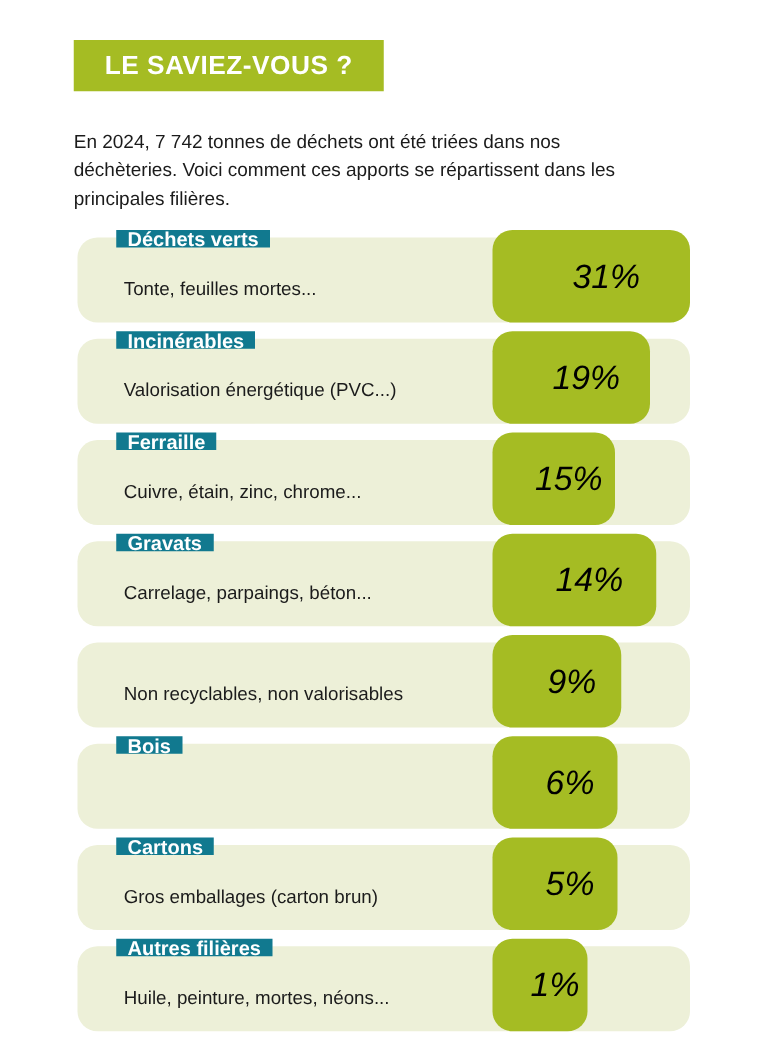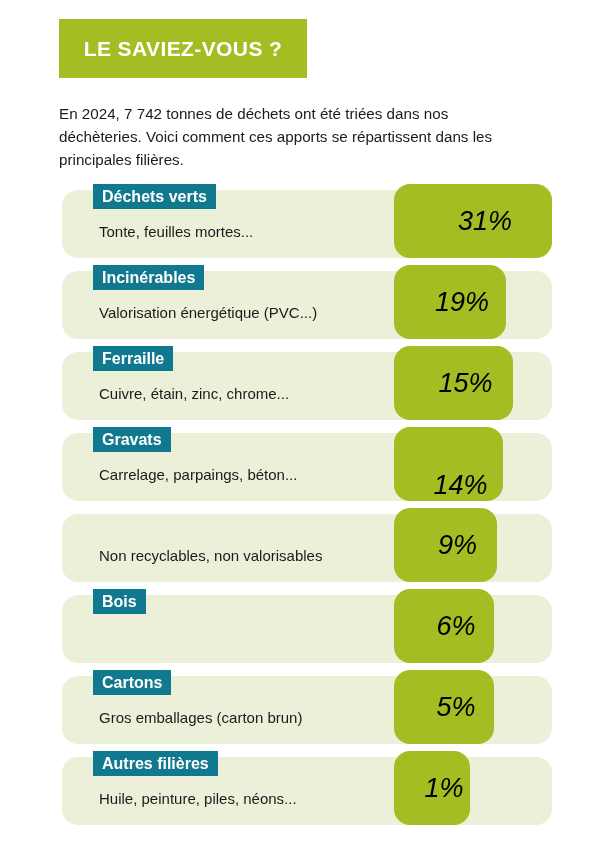--- a/index.html
+++ b/index.html
@@ -12,23 +12,23 @@
     background: #ffffff;
     font-family: "Liberation Sans", sans-serif;
     overflow: hidden;
     position: relative;
   }
 
   
   .banner {
     position: absolute;
     left: 59px;
-    top: 19px;
+    top: 32px;
     width: 248px;
-    height: 59px;
+    height: 41px;
     background: #A5BC23;
     display: flex;
     align-items: center;
     justify-content: center;
   }
   .banner-text {
     color: #ffffff;
     font-size: 21px;
     font-weight: 700;
     letter-spacing: 0.4px;
@@ -83,24 +83,24 @@
     font-style: italic;
     font-weight: 400;
     white-space: nowrap;
     padding-left: 34px;
     padding-right: 10px;
   }
   .row-tag {
     position: absolute;
     left: 93px;
     top: 0px;
-    height: 25px;
+    height: 14px;
     background: #11798F;
     display: flex;
-    align-items: center;
+    align-items: flex-start;
     padding: 0 9px;
     box-sizing: border-box;
     z-index: 3;
   }
   .tag-label {
     color: #ffffff;
     font-size: 16px;
     font-weight: 700;
     white-space: nowrap;
   }
@@ -137,45 +137,45 @@
       </div>
       <div class="row-tag">
         <span class="tag-label">Déchets verts</span>
       </div>
       <div class="row-desc">
         <span class="desc-text">Tonte, feuilles mortes...</span>
       </div>
     </div>
     <div class="row">
       <div class="row-bar"></div>
-      <div class="row-pill" style="width: 112px;">
+      <div class="row-pill" style="width: 126px;">
         <span class="pill-value">19%</span>
       </div>
       <div class="row-tag">
         <span class="tag-label">Incinérables</span>
       </div>
       <div class="row-desc">
         <span class="desc-text">Valorisation énergétique (PVC...)</span>
       </div>
     </div>
     <div class="row">
       <div class="row-bar"></div>
-      <div class="row-pill" style="width: 119px;">
+      <div class="row-pill" style="width: 98px;">
         <span class="pill-value">15%</span>
       </div>
       <div class="row-tag">
         <span class="tag-label">Ferraille</span>
       </div>
       <div class="row-desc">
         <span class="desc-text">Cuivre, étain, zinc, chrome...</span>
       </div>
     </div>
     <div class="row">
       <div class="row-bar"></div>
-      <div class="row-pill" style="width: 109px; align-items: flex-end;">
+      <div class="row-pill" style="width: 131px;">
         <span class="pill-value">14%</span>
       </div>
       <div class="row-tag">
         <span class="tag-label">Gravats</span>
       </div>
       <div class="row-desc">
         <span class="desc-text">Carrelage, parpaings, béton...</span>
       </div>
     </div>
     <div class="row">
@@ -210,16 +210,16 @@
     </div>
     <div class="row">
       <div class="row-bar"></div>
       <div class="row-pill" style="width: 76px;">
         <span class="pill-value">1%</span>
       </div>
       <div class="row-tag">
         <span class="tag-label">Autres filières</span>
       </div>
       <div class="row-desc">
-        <span class="desc-text">Huile, peinture, piles, néons...</span>
+        <span class="desc-text">Huile, peinture, mortes, néons...</span>
       </div>
     </div>
   </div>
 
 </body></html>

